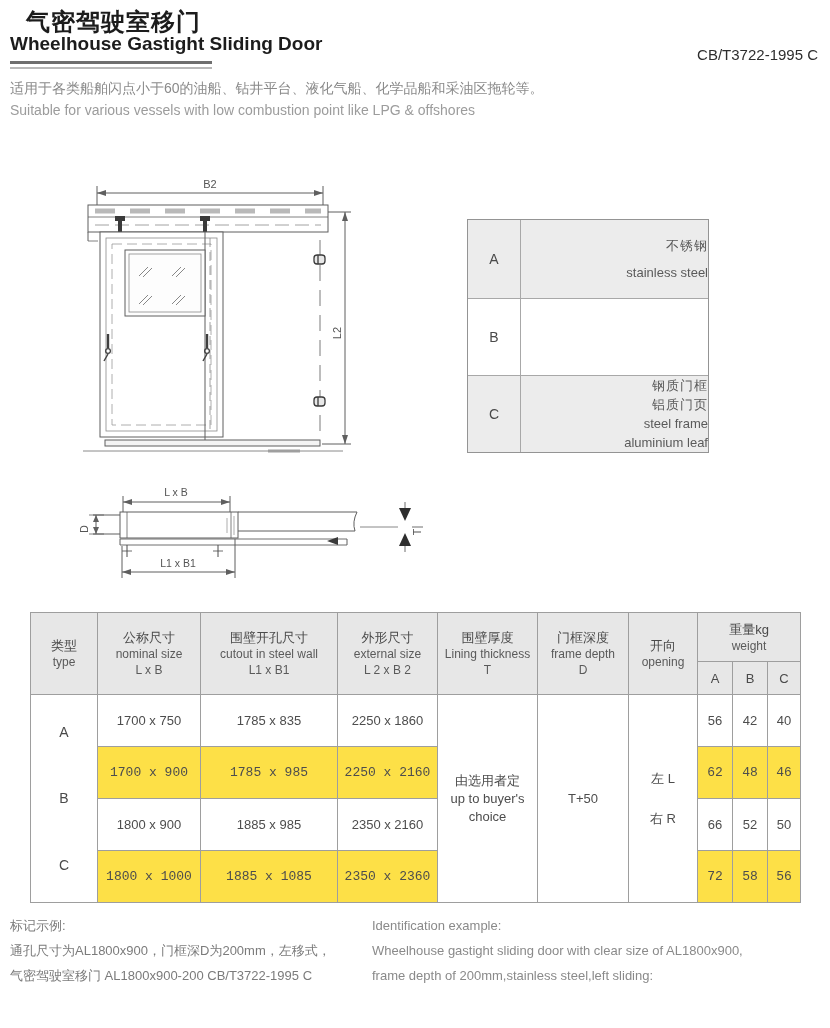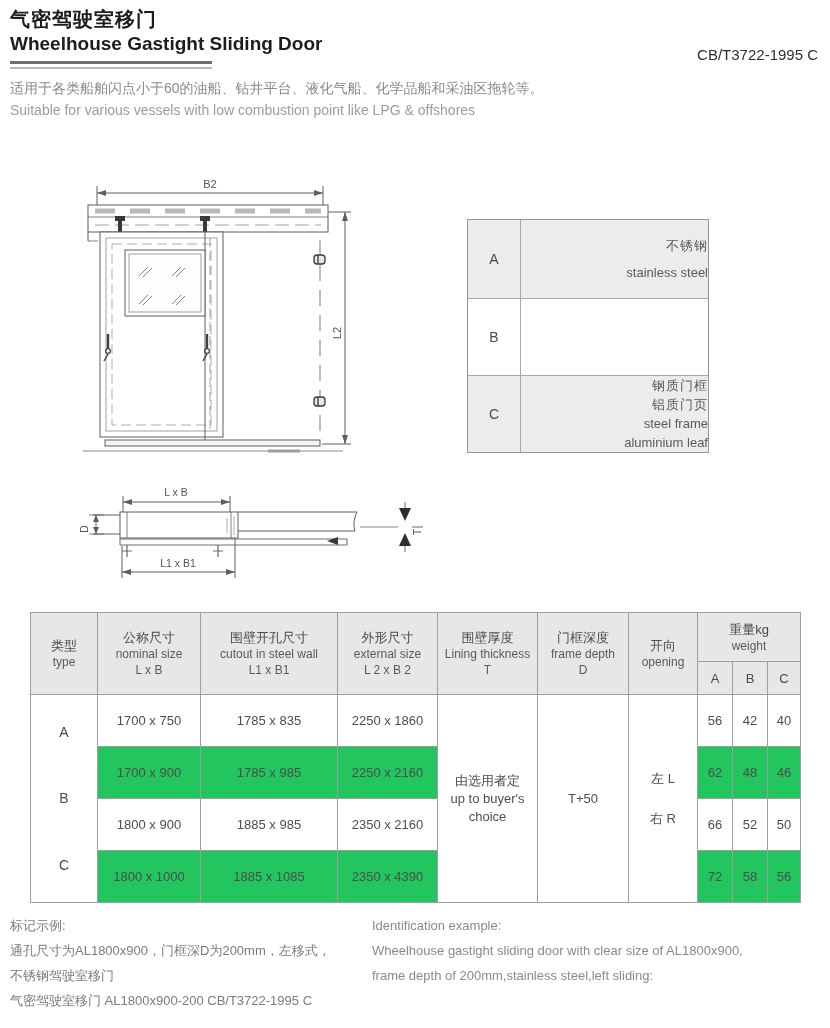--- a/index.html
+++ b/index.html
@@ -2,21 +2,21 @@
 <html><head>
 <meta charset="utf-8">
 <style>
   html,body{margin:0;padding:0;}
   body{
     width:830px;height:1028px;position:relative;background:#ffffff;
     font-family:"Liberation Sans",sans-serif;color:#333;overflow:hidden;
   }
   .abs{position:absolute;}
   
-  .title-zh{left:10px;top:6px;font-size:20px;font-weight:bold;color:#1c1c1c;letter-spacing:1px;}
+  .title-zh{left:26px;top:6px;font-size:24px;font-weight:bold;color:#1c1c1c;letter-spacing:1px;}
   .title-en{left:10px;top:33px;font-size:19px;font-weight:bold;color:#1c1c1c;}
   .title-divider{left:10px;top:61px;width:202px;height:3px;border-top:3px solid #6e6e6e;border-bottom:2px solid #b8b8b8;}
   .standard{right:12px;top:46px;font-size:15px;color:#2e2e2e;}
   .desc-zh{left:10px;top:80px;font-size:14px;color:#8a8a8a;}
   .desc-en{left:10px;top:102px;font-size:14px;color:#9c9c9c;}
   
   .mat-table{left:467px;top:219px;width:240px;border:1px solid #949494;background:#fff;}
   .mat-row{display:flex;border-bottom:1px solid #a8a8a8;}
   .mat-row:last-child{border-bottom:none;}
   .mat-type{width:52px;border-right:1px solid #a8a8a8;display:flex;align-items:center;justify-content:center;
@@ -32,21 +32,21 @@
   .spec-wrap{left:30px;top:612px;width:770px;}
   table.spec{border-collapse:collapse;table-layout:fixed;width:770px;}
   table.spec th,table.spec td{border:1px solid #9e9e9e;text-align:center;vertical-align:middle;
     font-weight:normal;padding:0;overflow:hidden;}
   table.spec thead th{background:#e7e7e7;color:#4a4a4a;}
   .th-zh{font-size:13px;line-height:17px;color:#4a4a4a;}
   .th-en{font-size:12px;line-height:16px;color:#5a5a5a;}
   tr.hrow1{height:49px;}
   tr.hrow2{height:33px;font-size:13px;}
   tbody tr{height:52px;font-size:13px;color:#4d4d4d;background:#fff;}
-  tbody tr.stripe td{background:#22c55e;}
+  tbody tr.stripe td{background:#fde047;font-family:Liberation Mono, monospace;}
   td.type-cell{background:#fff !important;}
   .type-cell-inner{display:flex;flex-direction:column;justify-content:space-around;height:200px;font-size:14px;color:#4a4a4a;}
   td.merged{background:#fff !important;font-size:13px;color:#4d4d4d;}
   .merged-lines div{line-height:18px;}
   .opening-lines div{line-height:18px;}
   .opening-lines .gap{height:22px;}
   
   .ex-left{left:10px;top:913px;width:360px;font-size:13px;line-height:25px;color:#7b7b7b;}
   .ex-right{left:372px;top:913px;width:452px;font-size:13px;line-height:25px;color:#8a8a8a;}
   .ex-line{white-space:nowrap;}
@@ -339,32 +339,31 @@
       <td>1800 x 900</td>
       <td>1885 x 985</td>
       <td>2350 x 2160</td>
       <td>66</td>
       <td>52</td>
       <td>50</td>
     </tr>
     <tr class="stripe">
       <td>1800 x 1000</td>
       <td>1885 x 1085</td>
-      <td>2350 x 4390</td>
+      <td>2350 x 2360</td>
       <td>72</td>
       <td>58</td>
       <td>56</td>
     </tr>
   </tbody>
 </table>
 </div>
 
 <div class="abs ex-left">
   <div class="ex-line">标记示例:</div>
   <div class="ex-line">通孔尺寸为AL1800x900，门框深D为200mm，左移式，</div>
-  <div class="ex-line">不锈钢驾驶室移门</div>
   <div class="ex-line">气密驾驶室移门 AL1800x900-200 CB/T3722-1995 C</div>
 </div>
 <div class="abs ex-right">
   <div class="ex-line">Identification example:</div>
   <div class="ex-line">Wheelhouse gastight sliding door with clear size of AL1800x900,</div>
   <div class="ex-line">frame depth of 200mm,stainless steel,left sliding:</div>
 </div>
 
 </body></html>

